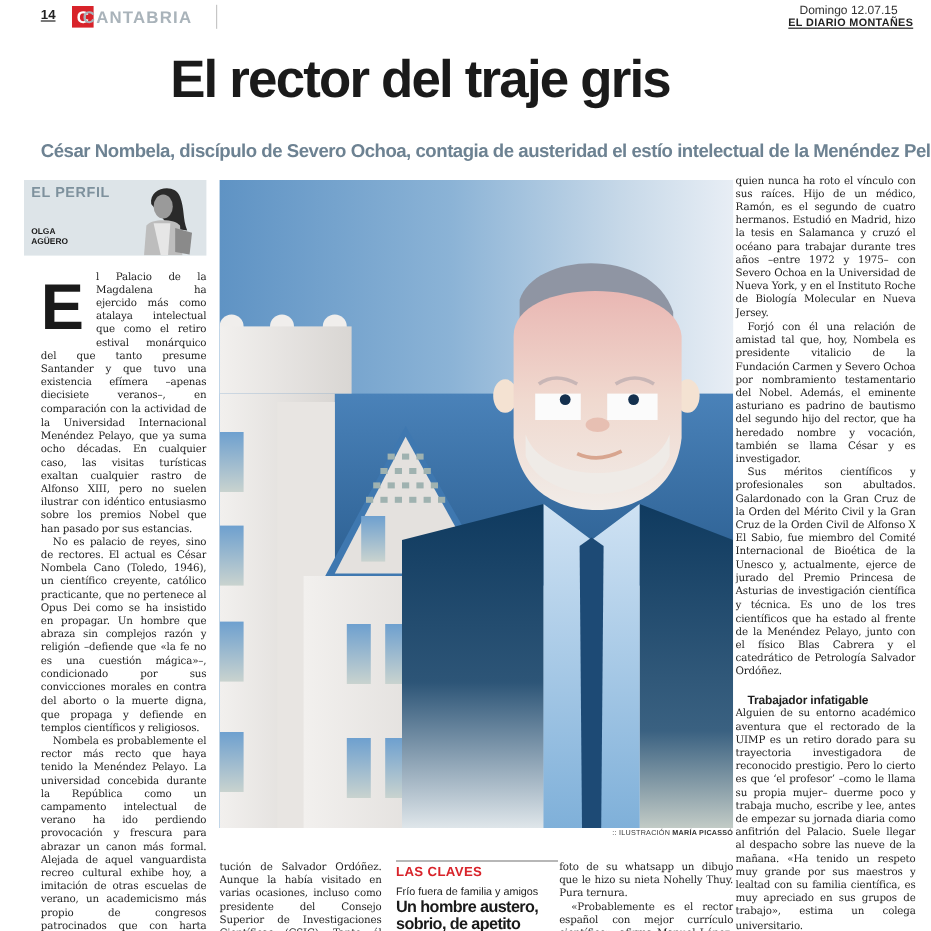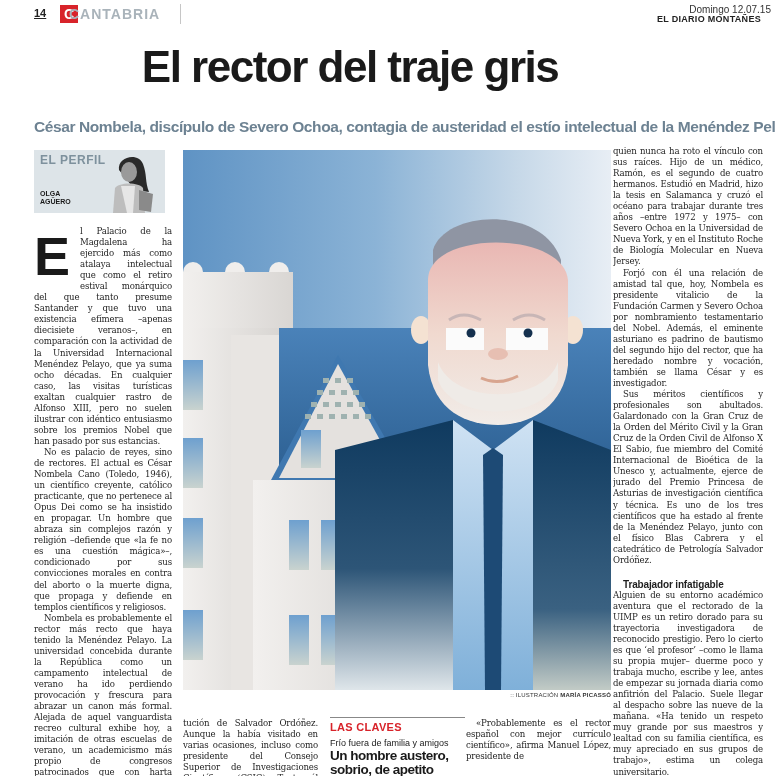--- a/index.html
+++ b/index.html
@@ -5,31 +5,31 @@
   * { box-sizing: border-box; margin: 0; padding: 0; }
   html, body { width: 776px; height: 776px; overflow: hidden; background: #ffffff; }
   body { position: relative; font-family: "DejaVu Serif", serif; color: #1c1c1c; }
 
   
   .hdr-page { position: absolute; left: 34px; top: 7px; font: bold 11px "Liberation Sans", sans-serif; color: #222; text-decoration: underline; }
   .hdr-logo { position: absolute; left: 60px; top: 5px; width: 18px; height: 18px; background: #d8232a; color: #fff;
               font: bold 14px "Liberation Sans", sans-serif; text-align: center; line-height: 18px; }
   .hdr-section { position: absolute; left: 69px; top: 6px; font: bold 14px "Liberation Sans", sans-serif; color: #a9b3ba; letter-spacing: 1px; }
   .hdr-divider { position: absolute; left: 180px; top: 4px; width: 1px; height: 20px; background: #c6c6c6; }
-  .hdr-date { position: absolute; right: 5px; top: 4px; font: 10px "Liberation Sans", sans-serif; color: #333; text-align: right; }
-  .hdr-paper { position: absolute; right: 15px; top: 14px; font: bold 9px "Liberation Sans", sans-serif; color: #222; letter-spacing: .3px; }
+  .hdr-date { position: absolute; right: 28px; top: 4px; font: 10px "Liberation Sans", sans-serif; color: #333; text-align: right; }
+  .hdr-paper { position: absolute; right: 15px; top: 14px; font: bold 9px "Liberation Sans", sans-serif; color: #222; letter-spacing: .3px; text-decoration: underline; }
 
   
   .headline { position: absolute; left: 0; width: 700px; top: 42px; text-align: center;
               font: bold 44px "Liberation Sans", sans-serif; letter-spacing: -1.5px; color: #1a1a1a; }
   .subhead { position: absolute; left: 34px; right: 10px; top: 118px; font: bold 15.5px "Liberation Sans", sans-serif;
              color: #6d8292; letter-spacing: -0.4px; white-space: nowrap; }
 
   
-  .perfil { position: absolute; left: 34px; top: 150px; width: 131px; height: 63px; background: #dde4e8; overflow: hidden; }
+  .perfil { position: absolute; left: 20px; top: 150px; width: 152px; height: 63px; background: #dde4e8; overflow: hidden; }
   .perfil-title { position: absolute; left: 6px; top: 3px; font: bold 12px "Liberation Sans", sans-serif; color: #7e919d; letter-spacing: .5px; }
   .perfil-author { position: absolute; left: 6px; top: 40px; font: bold 7px "Liberation Sans", sans-serif; color: #1a1a1a; line-height: 8px; }
   .perfil-photo { position: absolute; right: 10px; top: 2px; width: 50px; height: 61px; }
 
   
   .col { position: absolute; font-size: 8.6px; line-height: 11.05px; text-align: justify; hyphens: auto; color: #1f1f1f; letter-spacing: -0.15px; }
   .col p { text-indent: 10px; }
   .col p.noindent { text-indent: 0; }
   .col-left { left: 34px; top: 226px; width: 138px; height: 550px; overflow: hidden; }
   .dropcap { float: left; font: bold 54px/44px "Liberation Sans", sans-serif; color: #1a1a1a; margin: 2px 6px 0 0; width: 40px; height: 62px; padding-top: 6px; }
@@ -201,20 +201,21 @@
   <p class="noindent">tución de Salvador Ordóñez. Aunque la había visitado en varias ocasiones, incluso como presidente del Consejo Superior de Investigaciones Científicas (CSIC). Tanto él como su mujer Nohelly Arrieta –inseparable compañera–</p>
 </div>
 
 <div class="claves">
   <div class="claves-label">LAS CLAVES</div>
   <div class="claves-sub">Frío fuera de familia y amigos</div>
   <div class="claves-quote">Un hombre austero, sobrio, de apetito frugal, que habla poco</div>
 </div>
 
 <div class="col col-mid3">
+  <p class="noindent">foto de su whatsapp un dibujo que le hizo su nieta Nohelly Thuy. Pura ternura.</p>
   <p>«Probablemente es el rector español con mejor currículo científico», afirma Manuel López, presidente de</p>
 </div>
 
 <div class="col col-right">
   <p class="noindent">quien nunca ha roto el vínculo con sus raíces. Hijo de un médico, Ramón, es el segundo de cuatro hermanos. Estudió en Madrid, hizo la tesis en Salamanca y cruzó el océano para trabajar durante tres años –entre 1972 y 1975– con Severo Ochoa en la Universidad de Nueva York, y en el Instituto Roche de Biología Molecular en Nueva Jersey.</p>
   <p>Forjó con él una relación de amistad tal que, hoy, Nombela es presidente vitalicio de la Fundación Carmen y Severo Ochoa por nombramiento testamentario del Nobel. Además, el eminente asturiano es padrino de bautismo del segundo hijo del rector, que ha heredado nombre y vocación, también se llama César y es investigador.</p>
   <p>Sus méritos científicos y profesionales son abultados. Galardonado con la Gran Cruz de la Orden del Mérito Civil y la Gran Cruz de la Orden Civil de Alfonso X El Sabio, fue miembro del Comité Internacional de Bioética de la Unesco y, actualmente, ejerce de jurado del Premio Princesa de Asturias de investigación científica y técnica. Es uno de los tres científicos que ha estado al frente de la Menéndez Pelayo, junto con el físico Blas Cabrera y el catedrático de Petrología Salvador Ordóñez.</p>
   <p class="subtitle-r">Trabajador infatigable</p>
   <p class="noindent">Alguien de su entorno académico aventura que el rectorado de la UIMP es un retiro dorado para su trayectoria investigadora de reconocido prestigio. Pero lo cierto es que ‘el profesor’ –como le llama su propia mujer– duerme poco y trabaja mucho, escribe y lee, antes de empezar su jornada diaria como anfitrión del Palacio. Suele llegar al despacho sobre las nueve de la mañana. «Ha tenido un respeto muy grande por sus maestros y lealtad con su familia científica, es muy apreciado en sus grupos de trabajo», estima un colega universitario.</p>
   <p>Un hombre de ciencia que cumple su cometido a conciencia «y que está totalmente entregado a la universidad. Apenas le queda tiempo libre», explican desde su equipo.</p>

